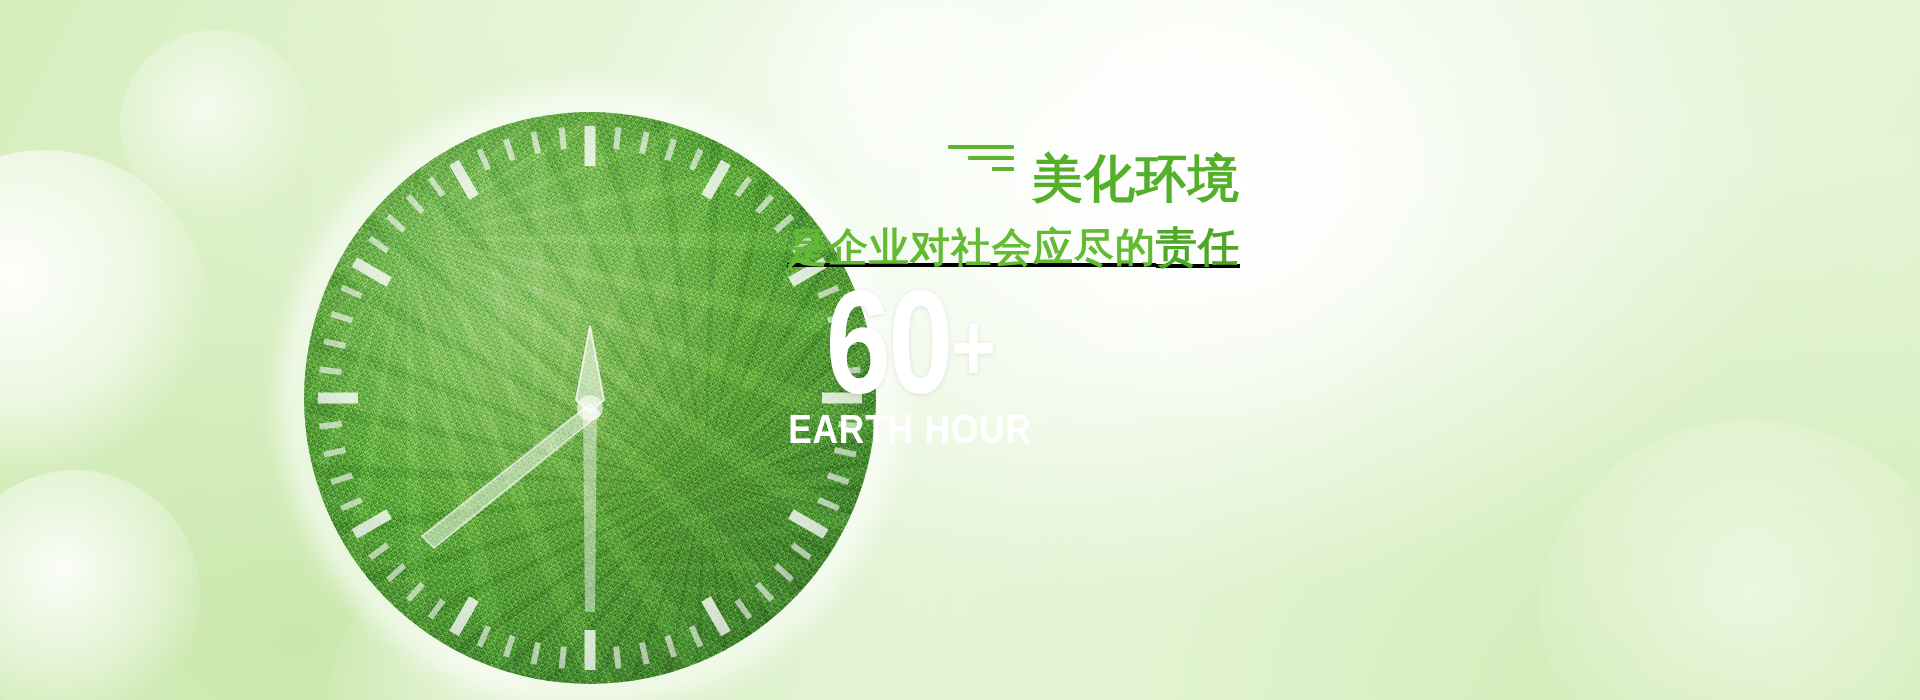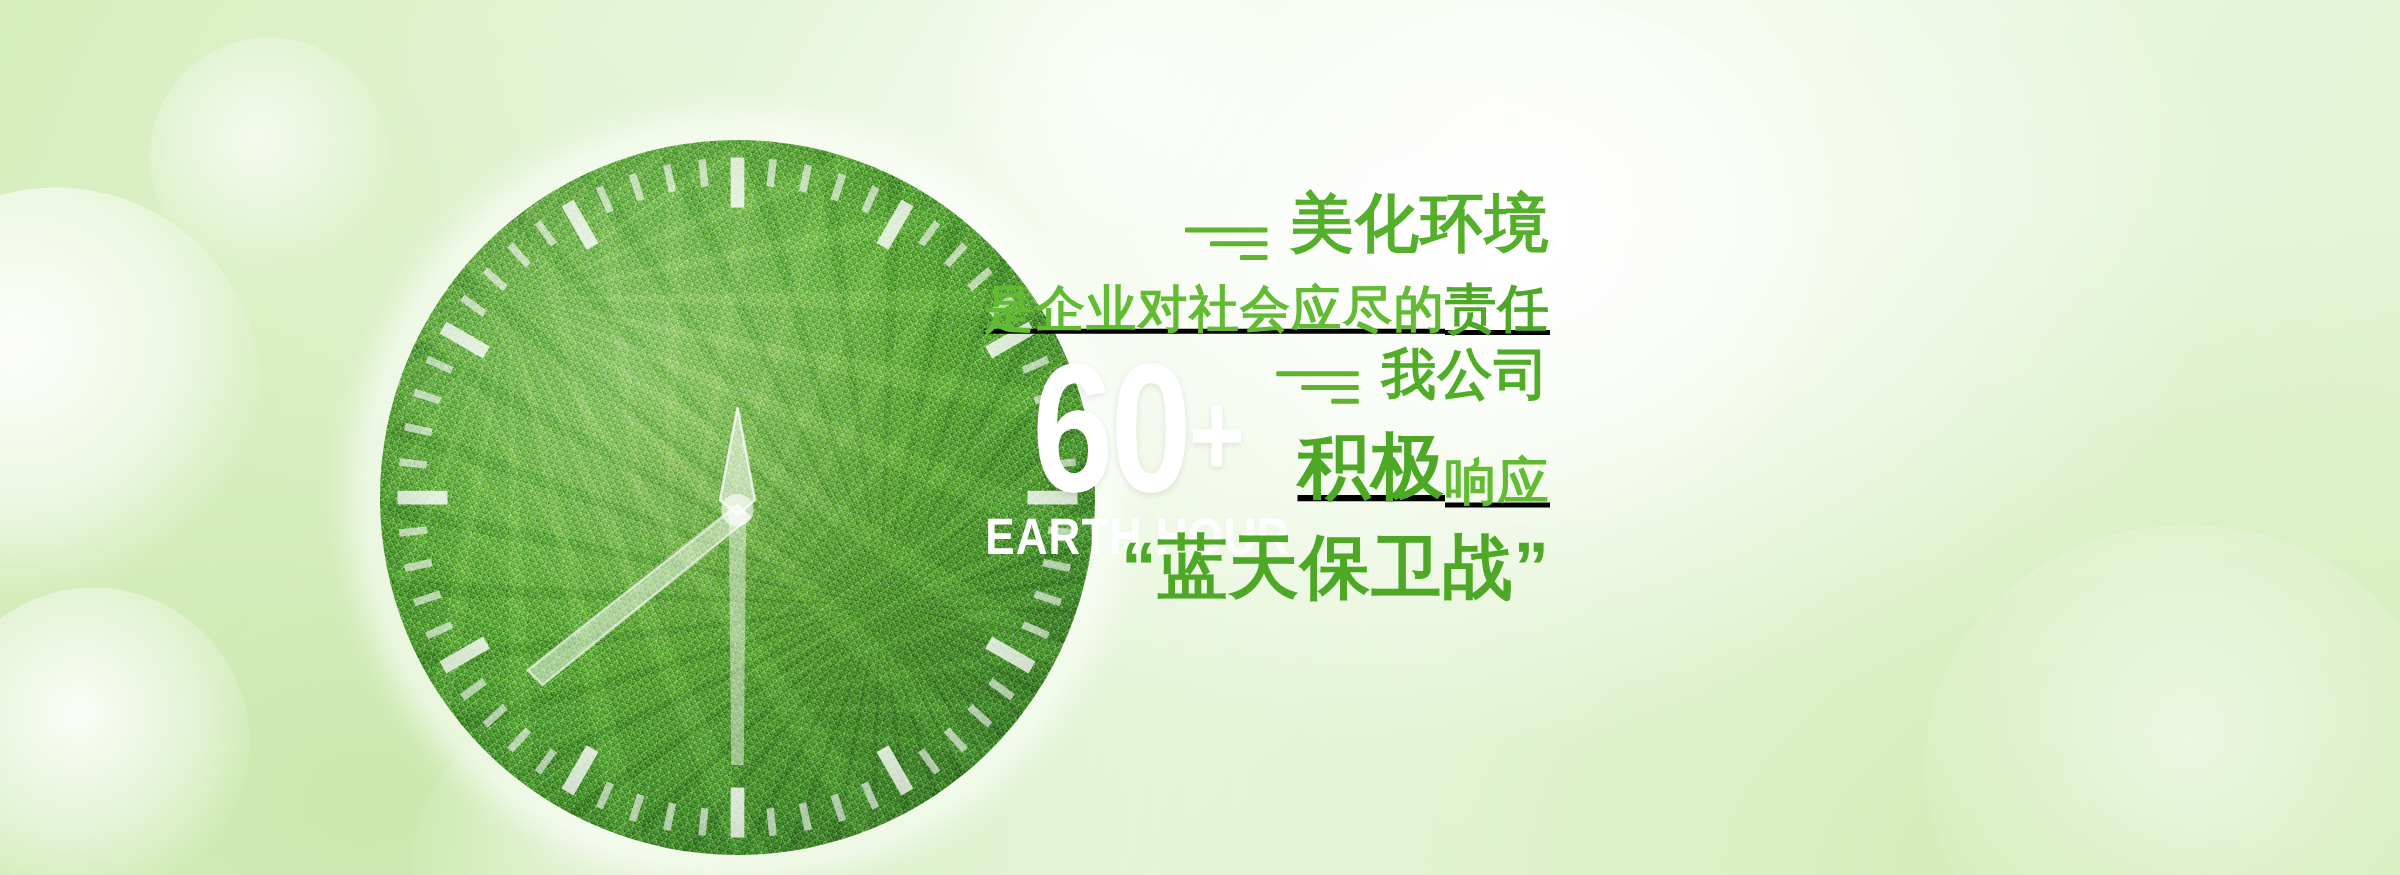--- a/index.html
+++ b/index.html
@@ -117,21 +117,21 @@
   
   #copy {
     position:absolute;
     left:880px; top:120px;
     width:1000px; height:460px;
   }
   .copy-group { position:absolute; right:640px; }
   #group-1 { top:25px; }
   #group-2 { top:150px; }
 
-  .line { display:flex; align-items:flex-end; justify-content:flex-end; white-space:nowrap; }
+  .line { display:flex; align-items:flex-start; justify-content:flex-end; white-space:nowrap; }
 
   .dash-mark {
     display:inline-block;
     width:66px;
     margin-right:18px;
     margin-bottom:6px;
     flex:none;
   }
   .dash-mark i {
     display:block;
@@ -266,32 +266,15 @@
             <i></i>
         </span>
         <span class="t-lead">美化环境</span>
       </div>
       <div class="line line-2">
         <span class="t-sub">是企业对社会应尽的</span>
           <span class="t-sub-strong">责任</span>
       </div>
     </div>
 
-    <div class="copy-group" id="group-2">
-      <div class="line">
-        <span class="dash-mark">
-          <i></i>
-            <i></i>
-            <i></i>
-        </span>
-        <span class="t-lead-sm">我公司</span>
-      </div>
-      <div class="line line-2">
-        <span class="t-big">积极</span>
-          <span class="t-mid">响应</span>
-      </div>
-      <div class="line line-3">
-        <span class="t-quote">“蓝天保卫战”</span>
-      </div>
-    </div>
 
   </div>
 </div>
 
 </body></html>

